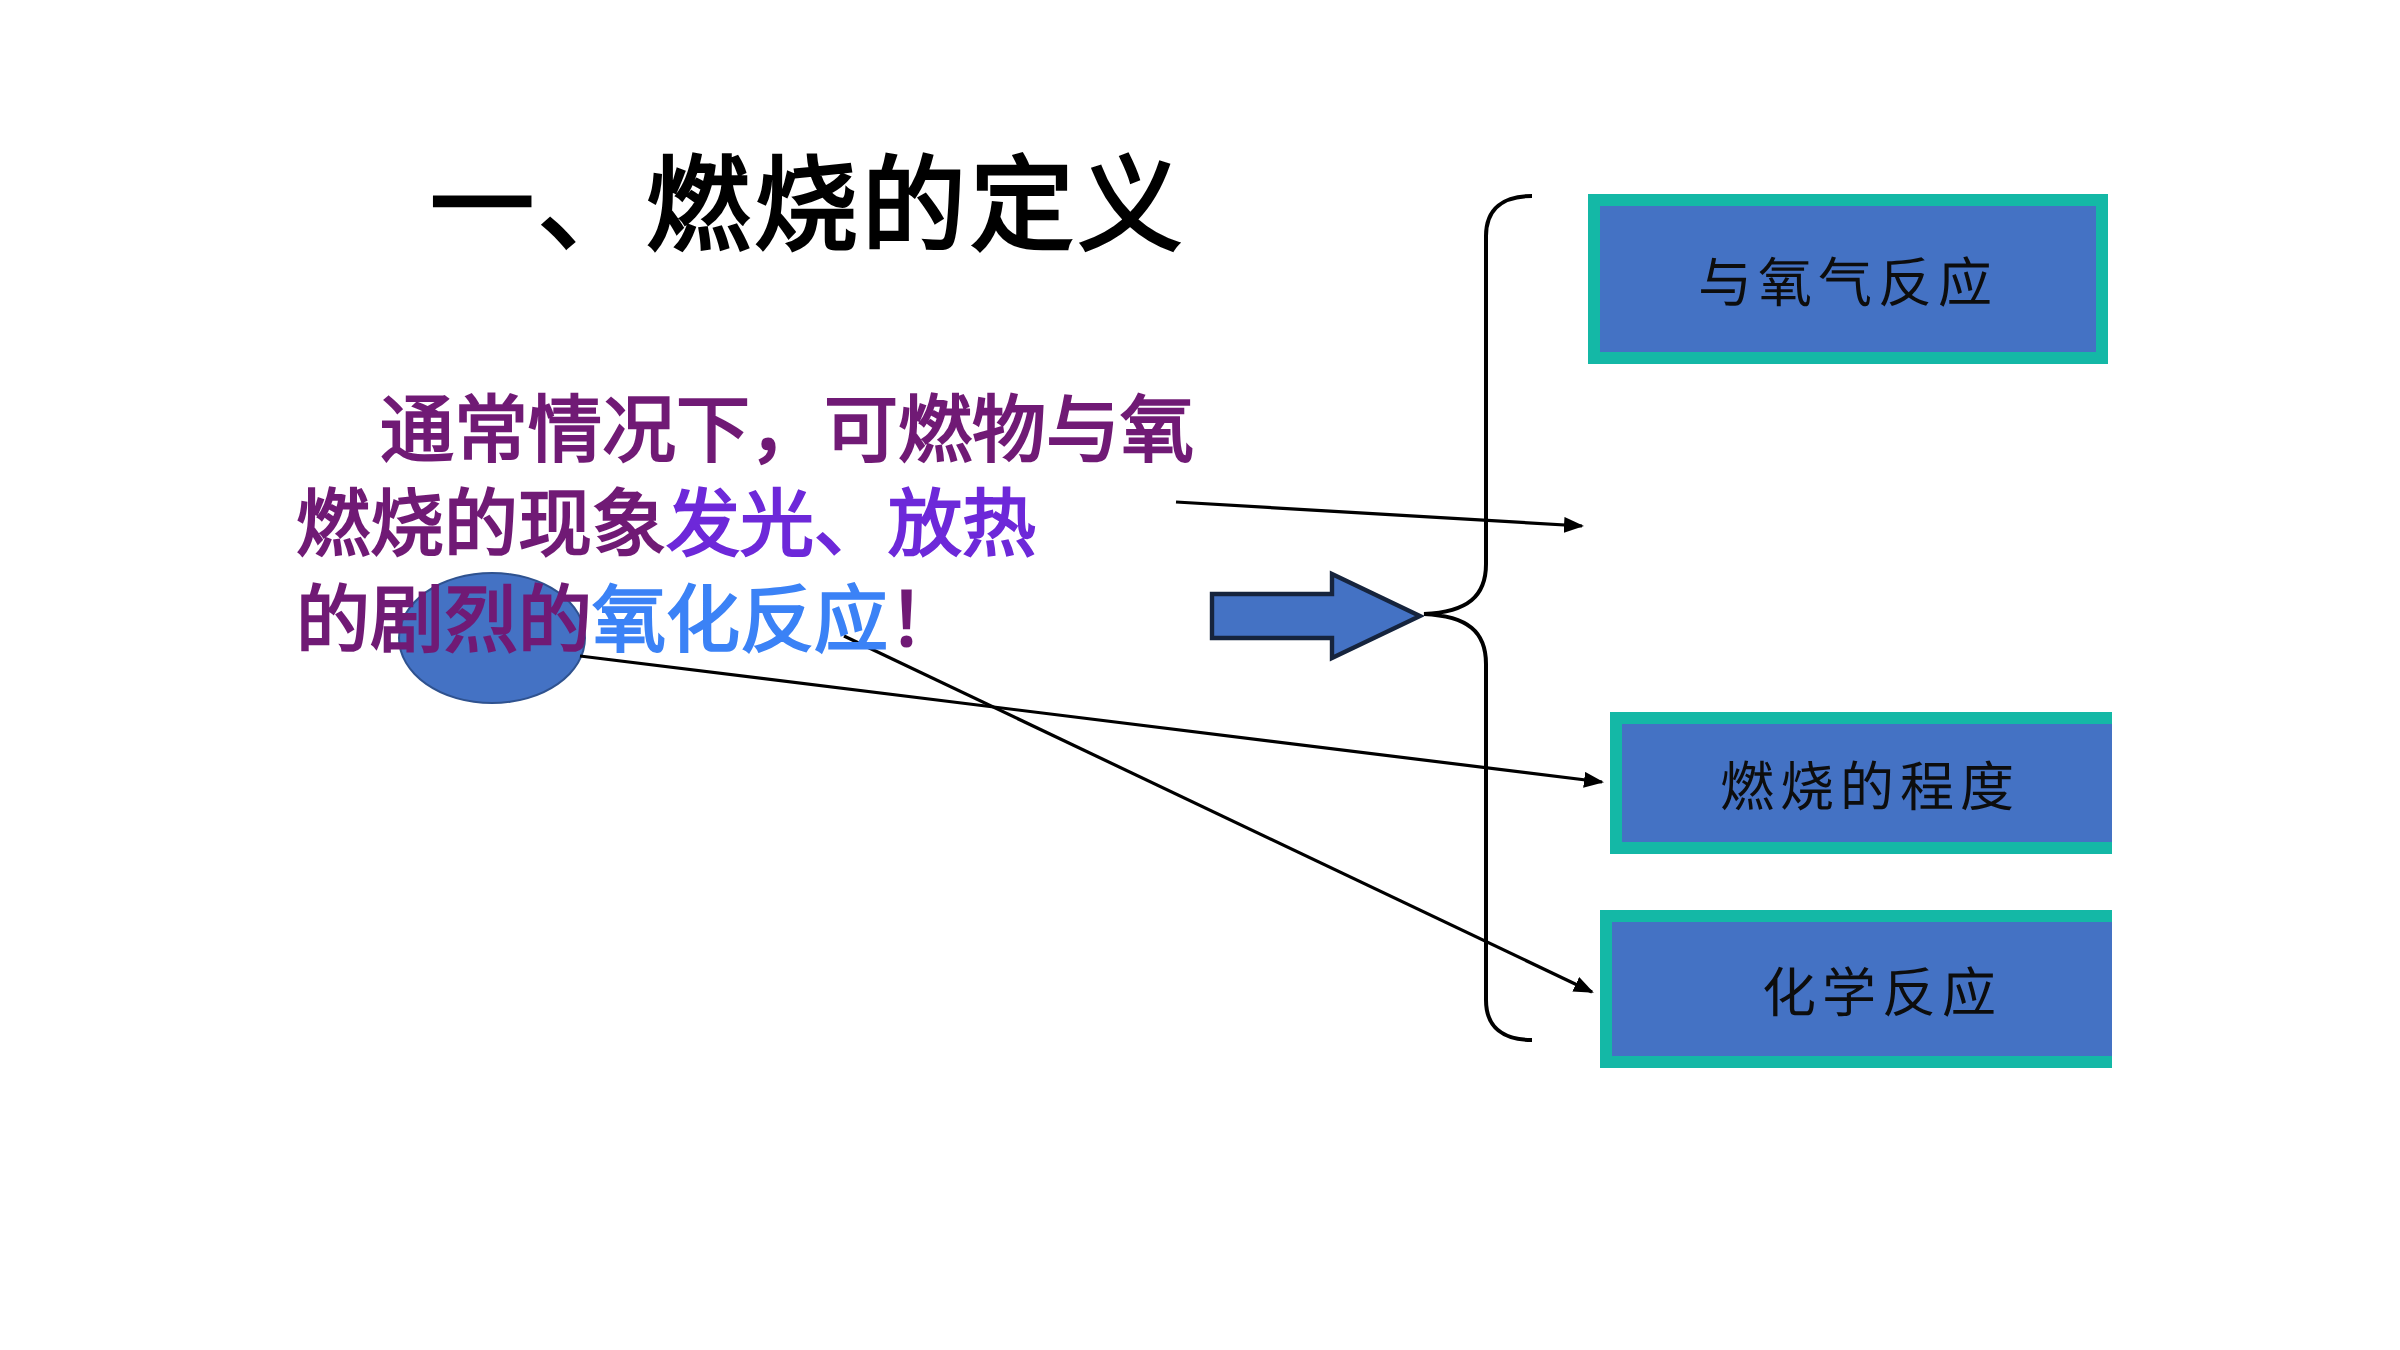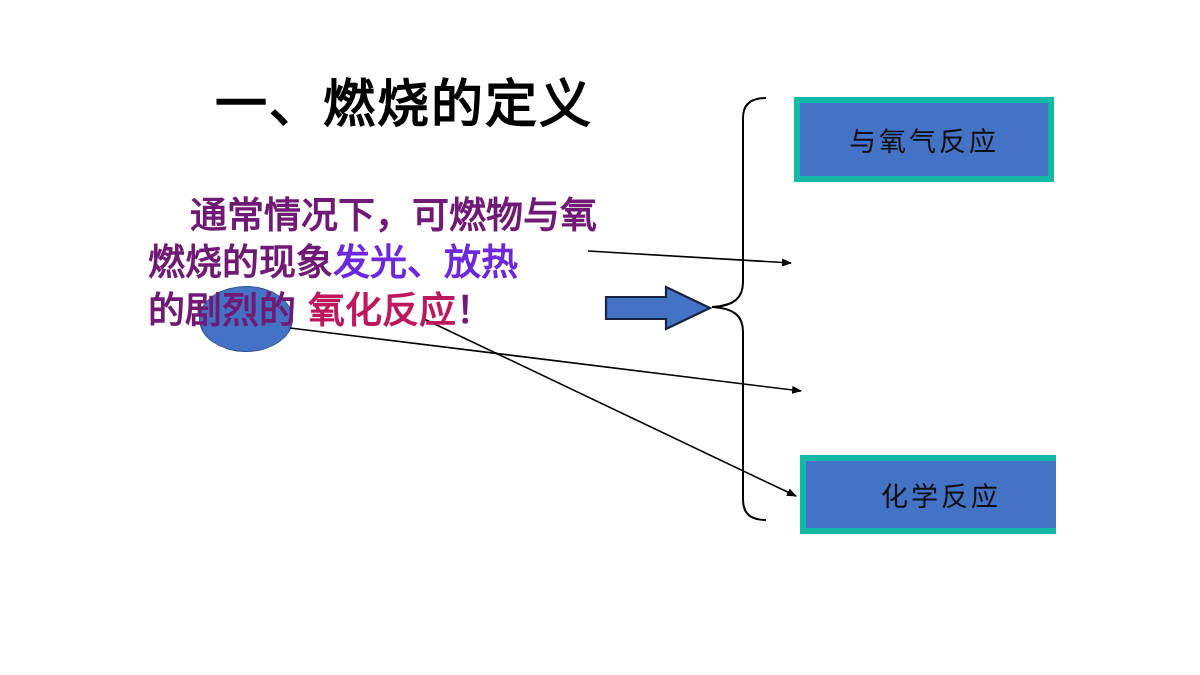--- a/index.html
+++ b/index.html
@@ -41,21 +41,21 @@
     color: #000000;
     line-height: 1.28;
     letter-spacing: 0px;
     z-index: 5;
   }
   #definition .indent {
     display: inline-block;
     width: 42px;
   }
   .txt-blue { color: #6d28d9; }
-  .txt-red  { color: #be185d; margin-left: 12px; }
+  .txt-red  { color: #3b82f6; }
   .txt-black{ color: #701a75; }
 
   
   #ellipse-highlight {
     position: absolute;
     left: 199px;
     top: 286px;
     width: 92px;
     height: 64px;
     background: #4472C4;
@@ -151,17 +151,20 @@
       </marker>
     </defs>
     <line x1="588" y1="251" x2="791" y2="263" stroke="#000000" stroke-width="1.6" marker-end="url(#ah)"></line>
     <line x1="290" y1="328" x2="801" y2="391" stroke="#000000" stroke-width="1.6" marker-end="url(#ah)"></line>
     <line x1="422" y1="318" x2="796" y2="496" stroke="#000000" stroke-width="1.6" marker-end="url(#ah)"></line>
   </svg>
 
   <div class="concept-box" id="box-0">
     <span>与氧气反应</span>
   </div>
+  <div class="concept-box" id="box-2">
+    <span>燃烧的程度</span>
+  </div>
   <div class="concept-box" id="box-3">
     <span>化学反应</span>
   </div>
 
 </div>
 
 </body></html>

